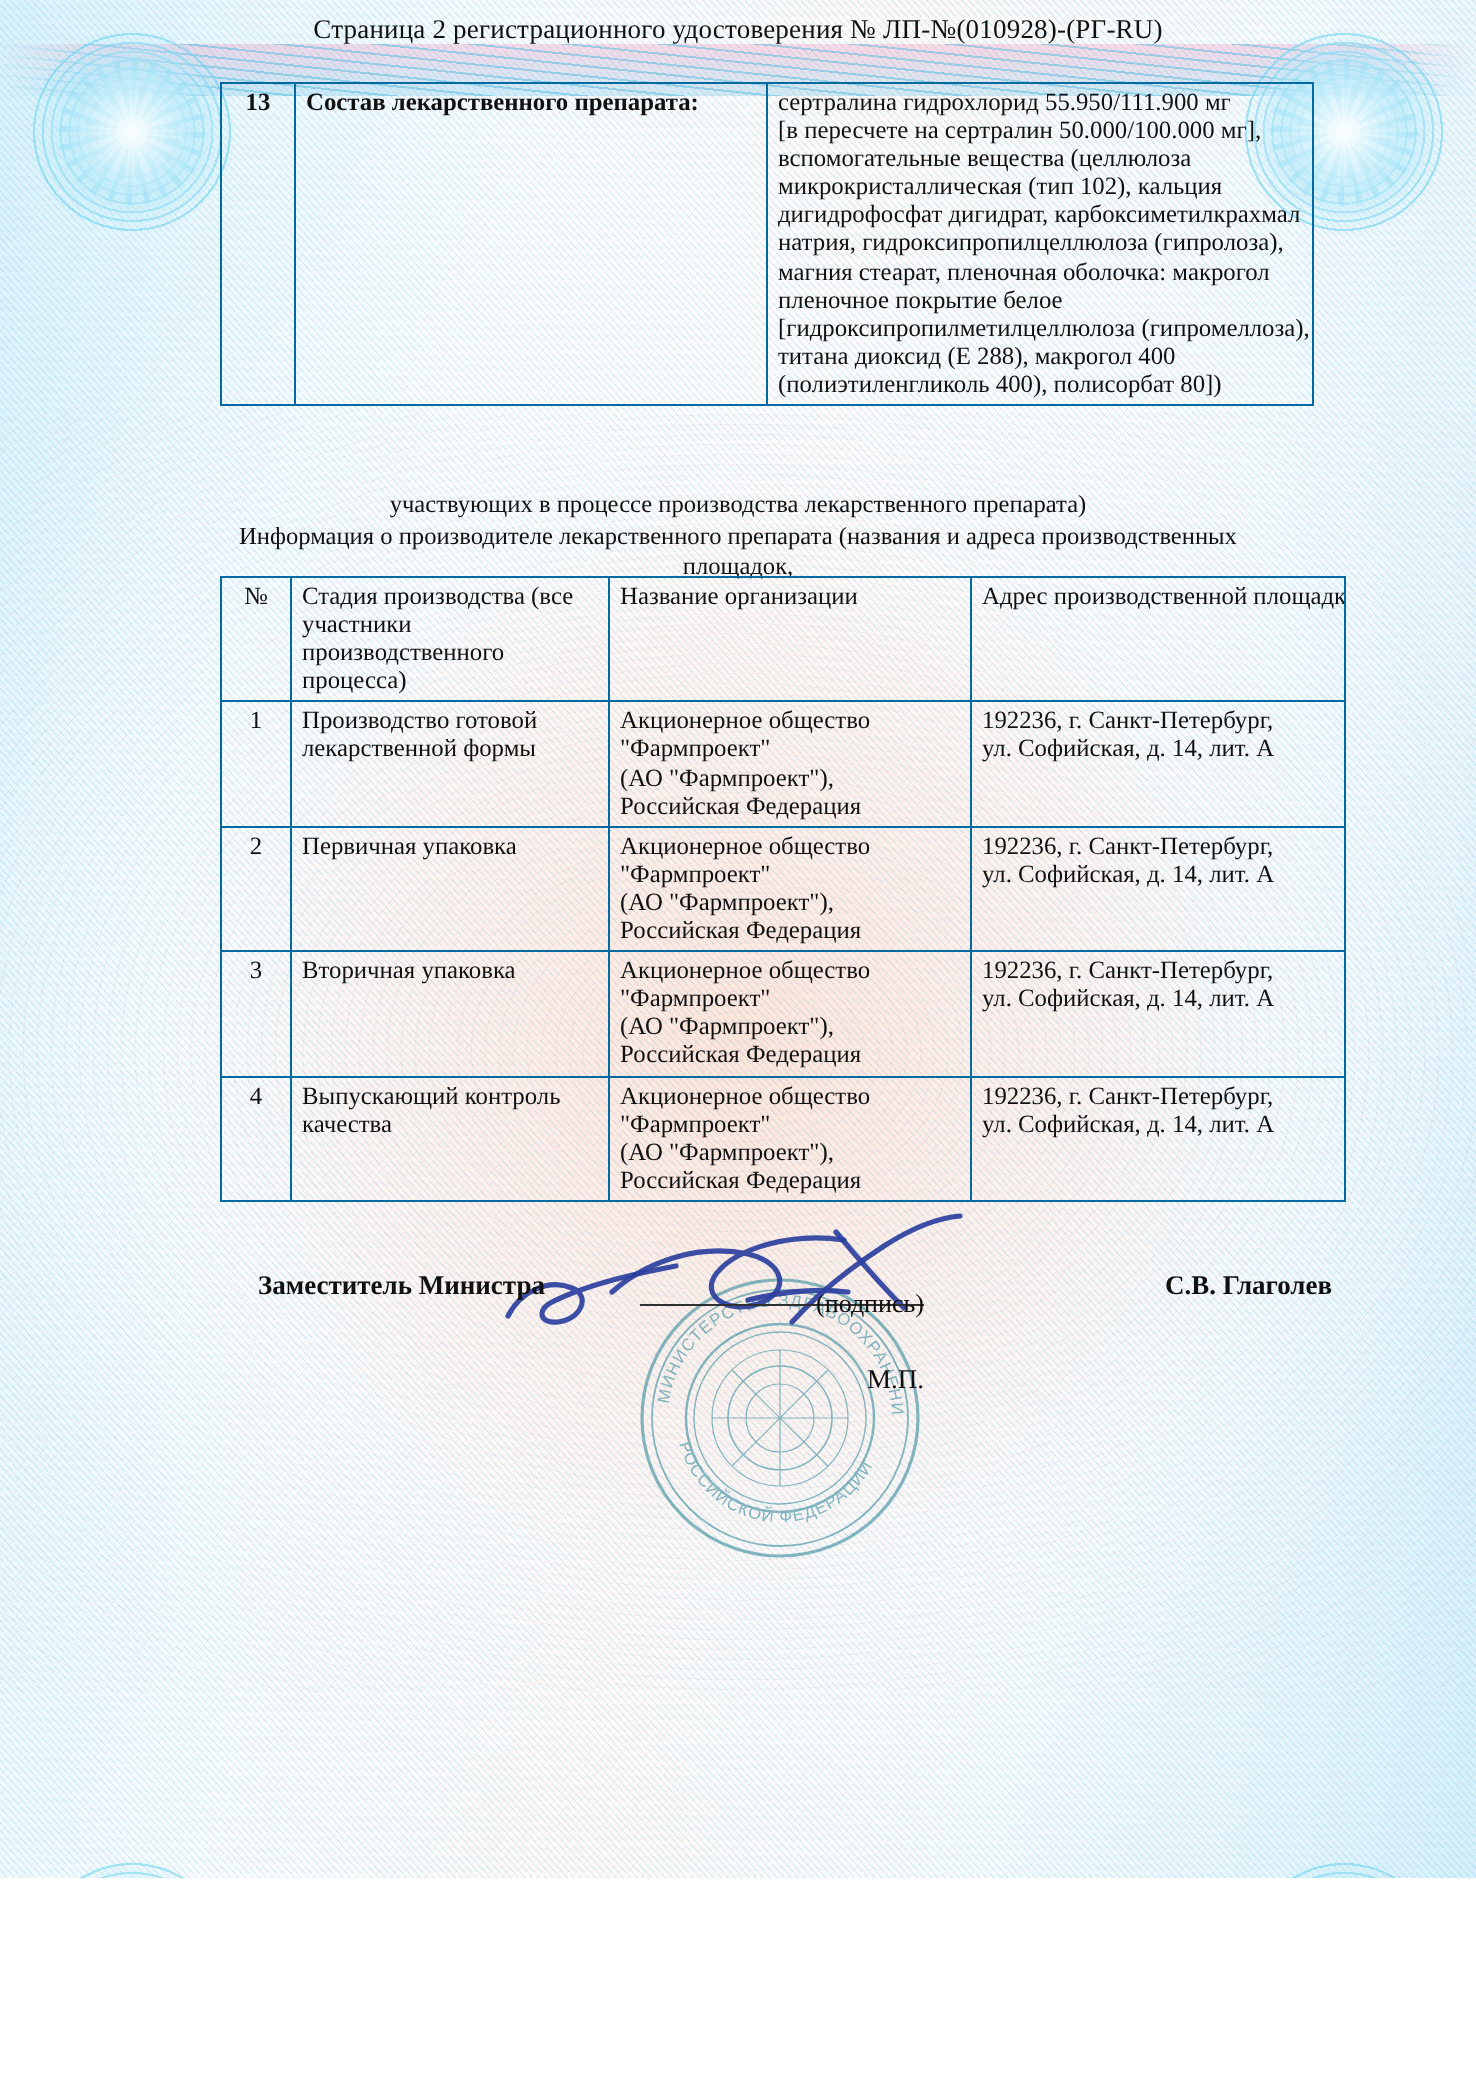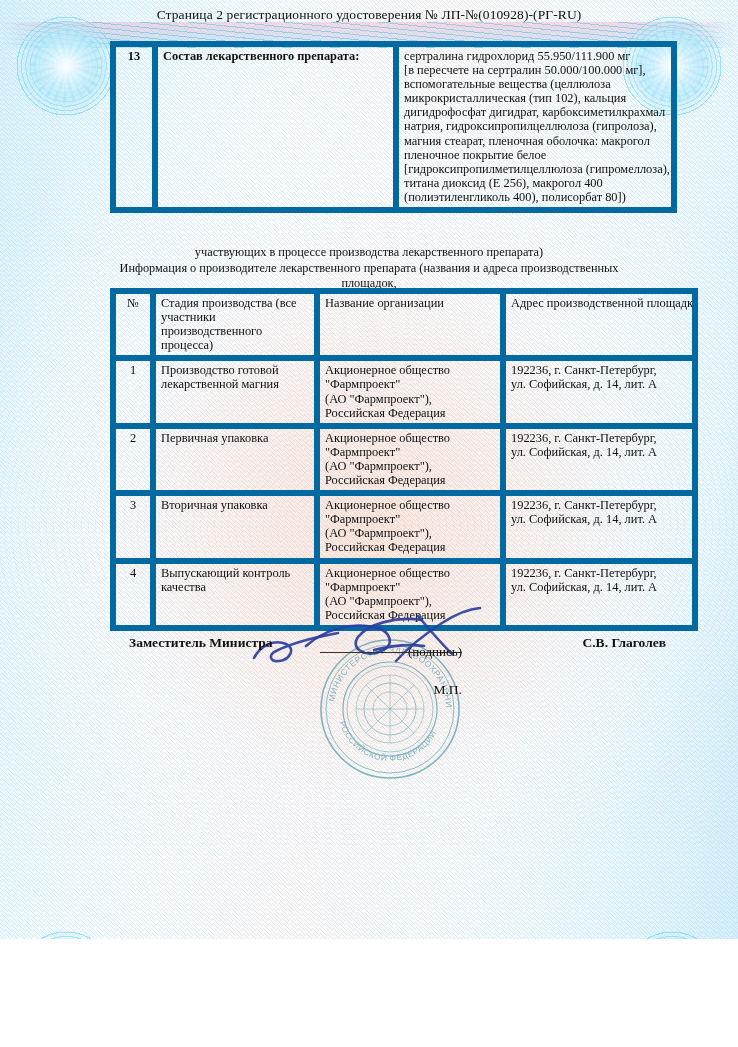--- a/index.html
+++ b/index.html
@@ -116,21 +116,21 @@
     text-align: center;
     font-size: 13.5px;
     letter-spacing: 0.1px;
   }
 
   table.grid {
     border-collapse: collapse;
     table-layout: fixed;
   }
   table.grid td, table.grid th {
-    border: 6px solid #0369a1;
+    border: 1px solid #0369a1;
     vertical-align: top;
     padding: 2px 5px 3px 5px;
     font-size: 12.4px;
     line-height: 14.1px;
     font-weight: normal;
     text-align: left;
     background: transparent;
     overflow: hidden;
   }
 
@@ -300,21 +300,21 @@
           <td class="c-val">
             <div class="ln">сертралина гидрохлорид 55.950/111.900 мг</div>
             <div class="ln">[в пересчете на сертралин 50.000/100.000 мг],</div>
             <div class="ln">вспомогательные вещества (целлюлоза</div>
             <div class="ln">микрокристаллическая (тип 102), кальция</div>
             <div class="ln">дигидрофосфат дигидрат, карбоксиметилкрахмал</div>
             <div class="ln">натрия, гидроксипропилцеллюлоза (гипролоза),</div>
             <div class="ln">магния стеарат, пленочная оболочка: макрогол</div>
             <div class="ln">пленочное покрытие белое</div>
             <div class="ln">[гидроксипропилметилцеллюлоза (гипромеллоза),</div>
-            <div class="ln">титана диоксид (Е 256), макрогол 400</div>
+            <div class="ln">титана диоксид (Е 288), макрогол 400</div>
             <div class="ln">(полиэтиленгликоль 400), полисорбат 80])</div>
           </td>
         </tr>
       </tbody>
     </table>
 
     <div class="mid-note">
       <div>участвующих в процессе производства лекарственного препарата)</div>
       <div>Информация о производителе лекарственного препарата (названия и адреса производственных площадок,</div>
     </div>
@@ -324,21 +324,21 @@
         <tr>
           <th class="h-num">№</th>
           <th class="h-stage">Стадия производства (все участники производственного процесса)</th>
           <th class="h-org">Название организации</th>
           <th class="h-addr">Адрес производственной площадки</th>
         </tr>
       </thead>
       <tbody>
         <tr>
           <td class="m-num">1</td>
-          <td class="m-stage">Производство готовой лекарственной магния</td>
+          <td class="m-stage">Производство готовой лекарственной формы</td>
           <td class="m-org">
             <div>Акционерное общество</div>
             <div>"Фармпроект"</div>
             <div>(АО "Фармпроект"),</div>
             <div>Российская Федерация</div>
           </td>
           <td class="m-addr">
             <div>192236, г. Санкт-Петербург,</div>
             <div>ул. Софийская, д. 14, лит. А</div>
           </td>

